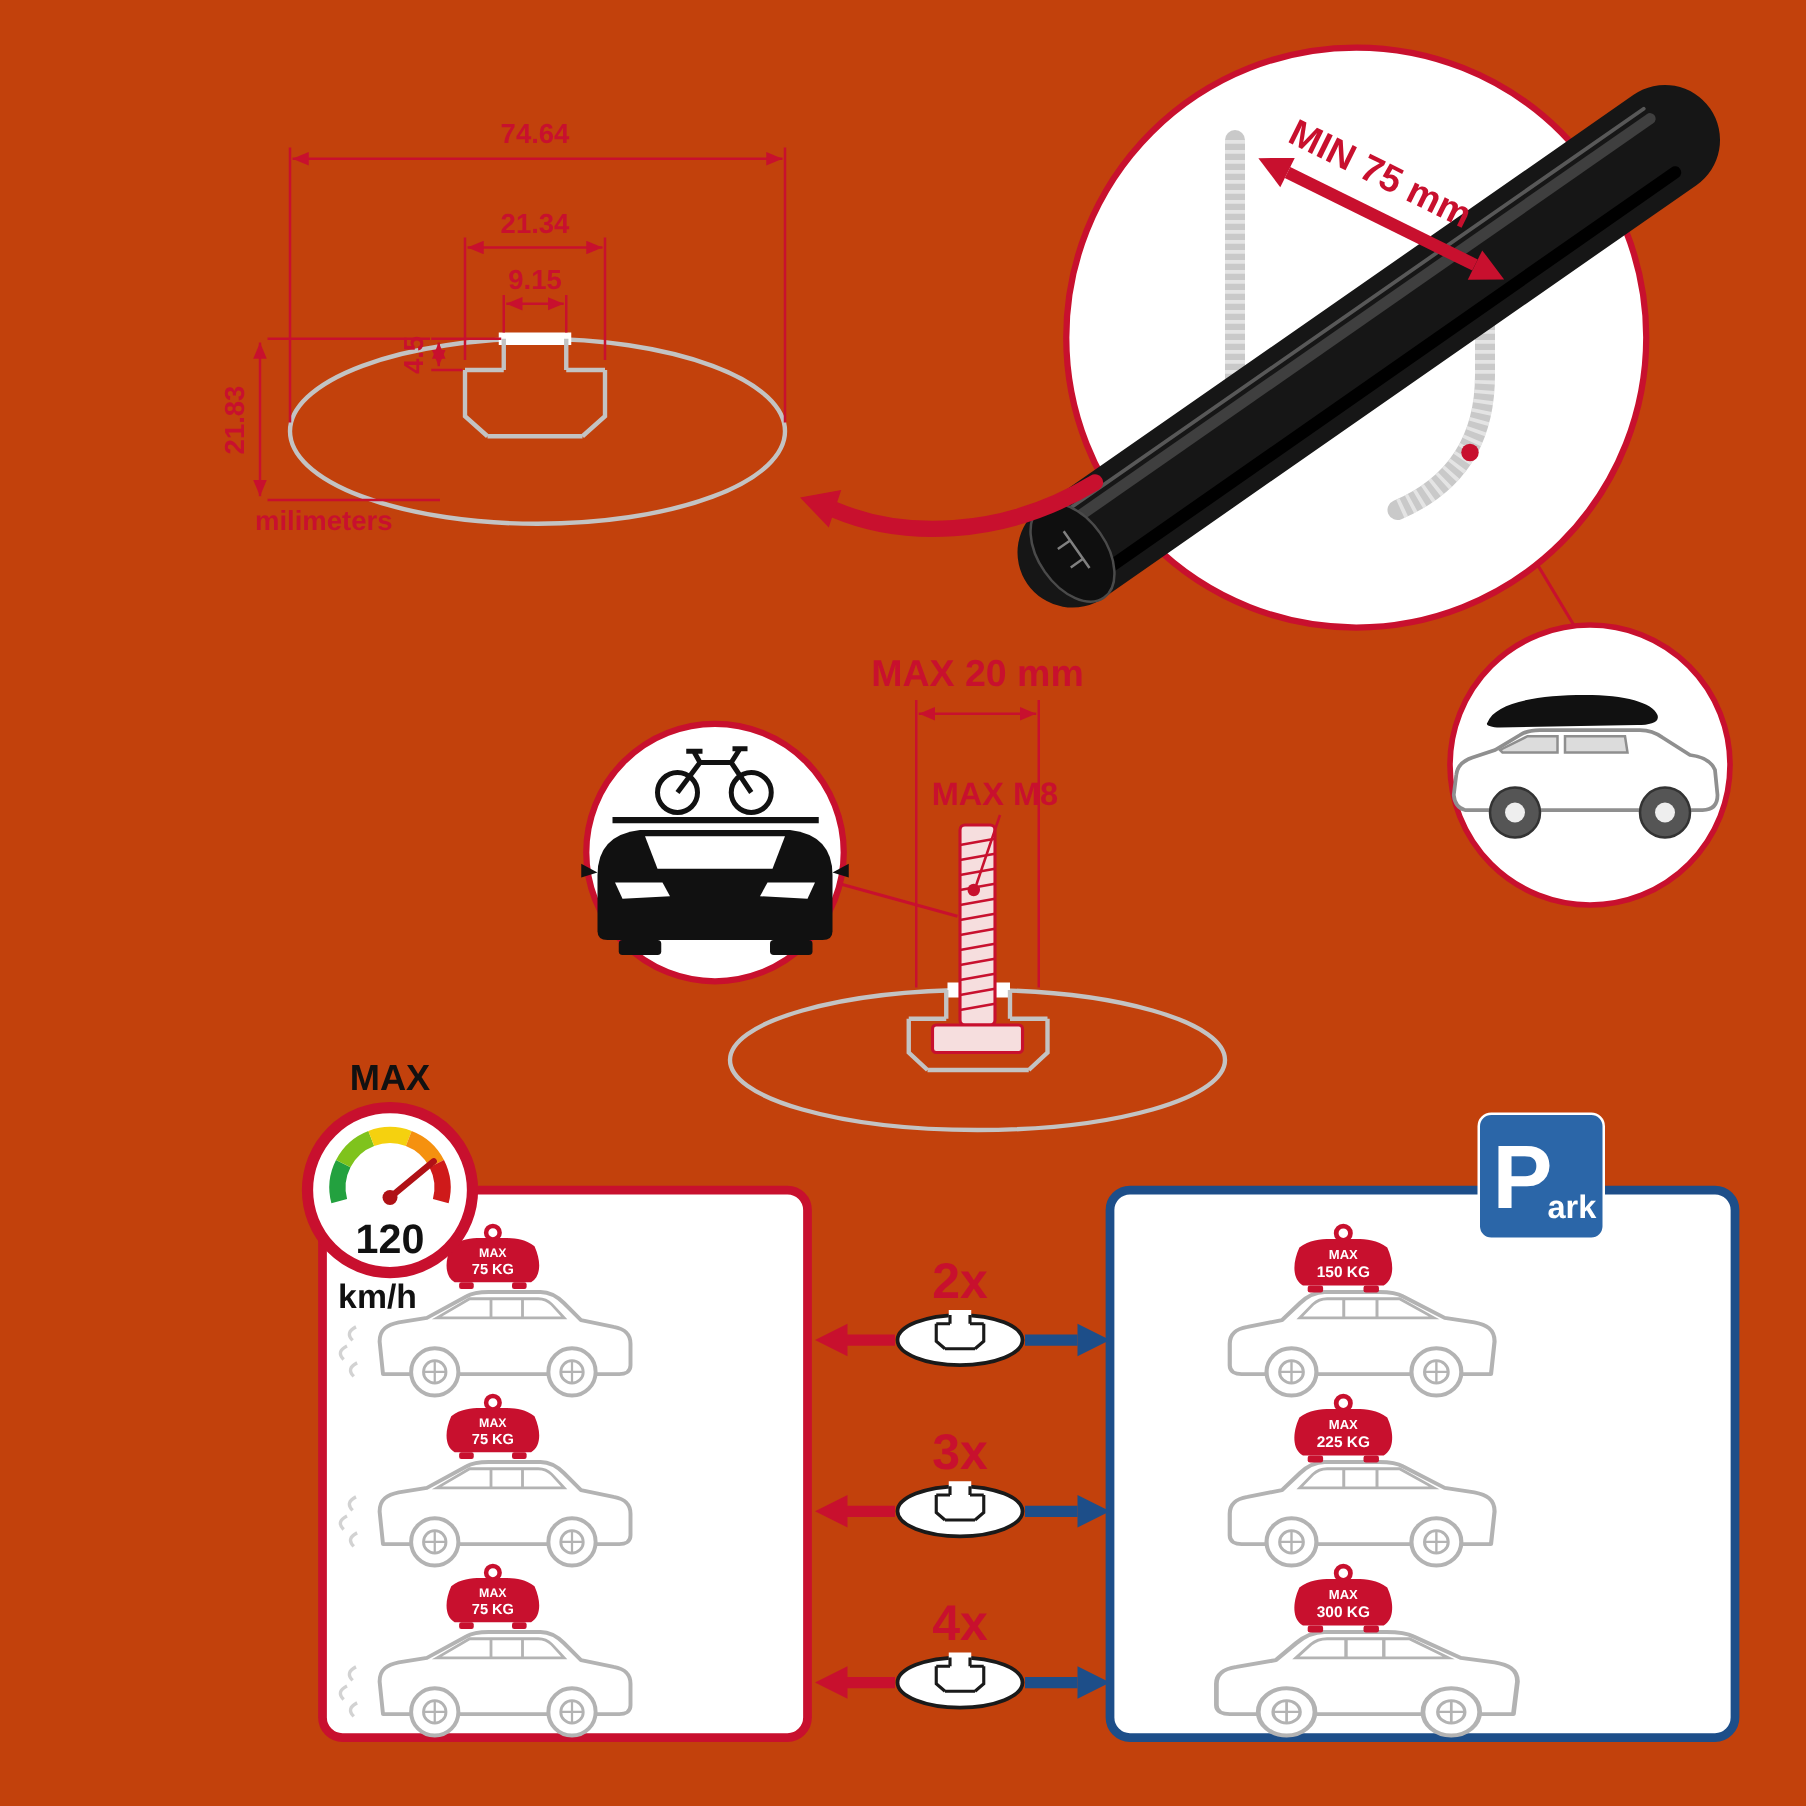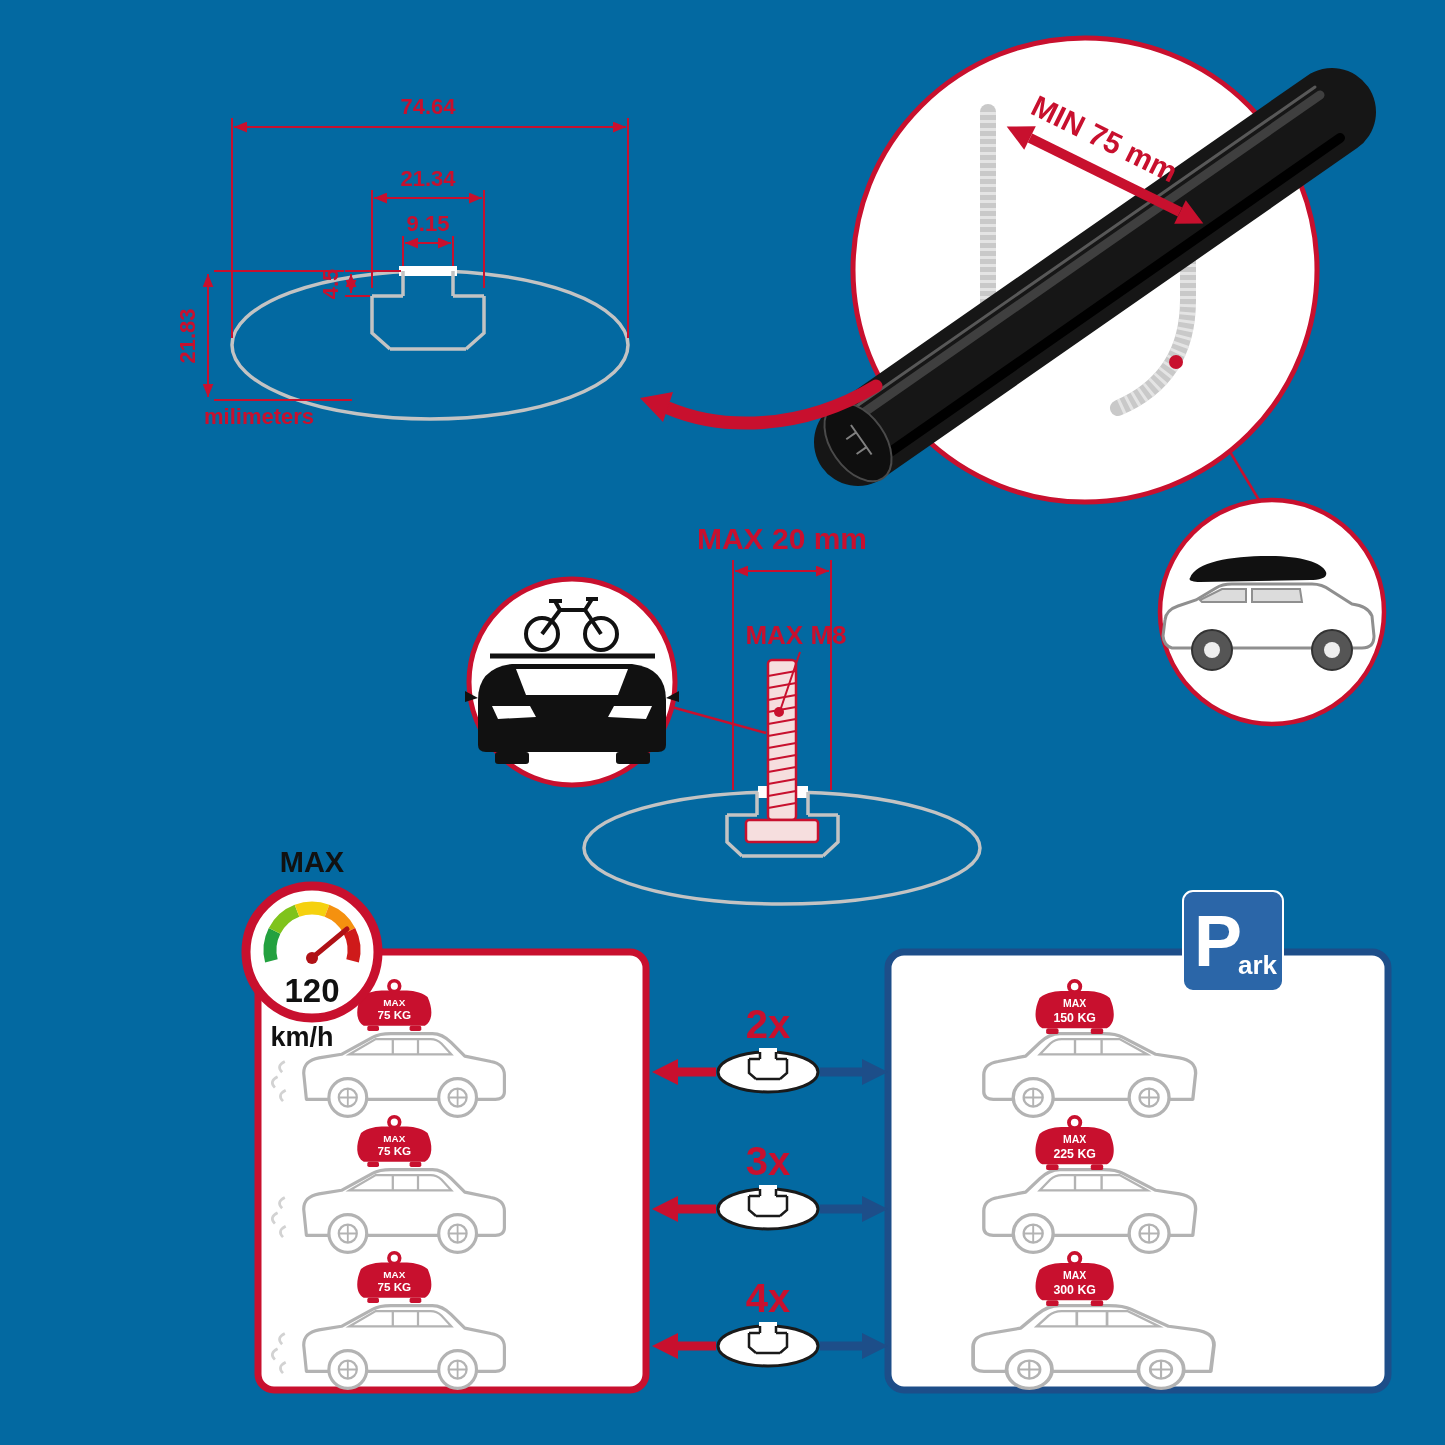--- a/index.html
+++ b/index.html
@@ -1,16 +1,16 @@
 <!DOCTYPE html>
 <html><head>
 <meta charset="utf-8">
 <style>
   html,body{margin:0;padding:0;background:#fff;}
-  .canvas{position:relative;width:1445px;height:1445px;background:#0369a1;overflow:hidden;
+  .canvas{position:relative;width:1445px;height:1445px;background:#c2410c;overflow:hidden;
           font-family:"Liberation Sans",sans-serif;}
   svg{position:absolute;left:0;top:0;}
   text{font-family:"Liberation Sans",sans-serif;}
   .t-dim{fill:#c8102e;font-size:22px;font-weight:bold;}
   .t-red-big{fill:#c8102e;font-size:30px;font-weight:bold;}
   .t-m8{fill:#c8102e;font-size:26px;font-weight:bold;}
   .t-mult{fill:#c8102e;font-size:40px;font-weight:bold;}
   .t-black{fill:#111;font-weight:bold;}
   .t-bag-s{fill:#fff;font-weight:bold;font-size:11px;}
   .t-bag-b{fill:#fff;font-weight:bold;font-size:13px;}

